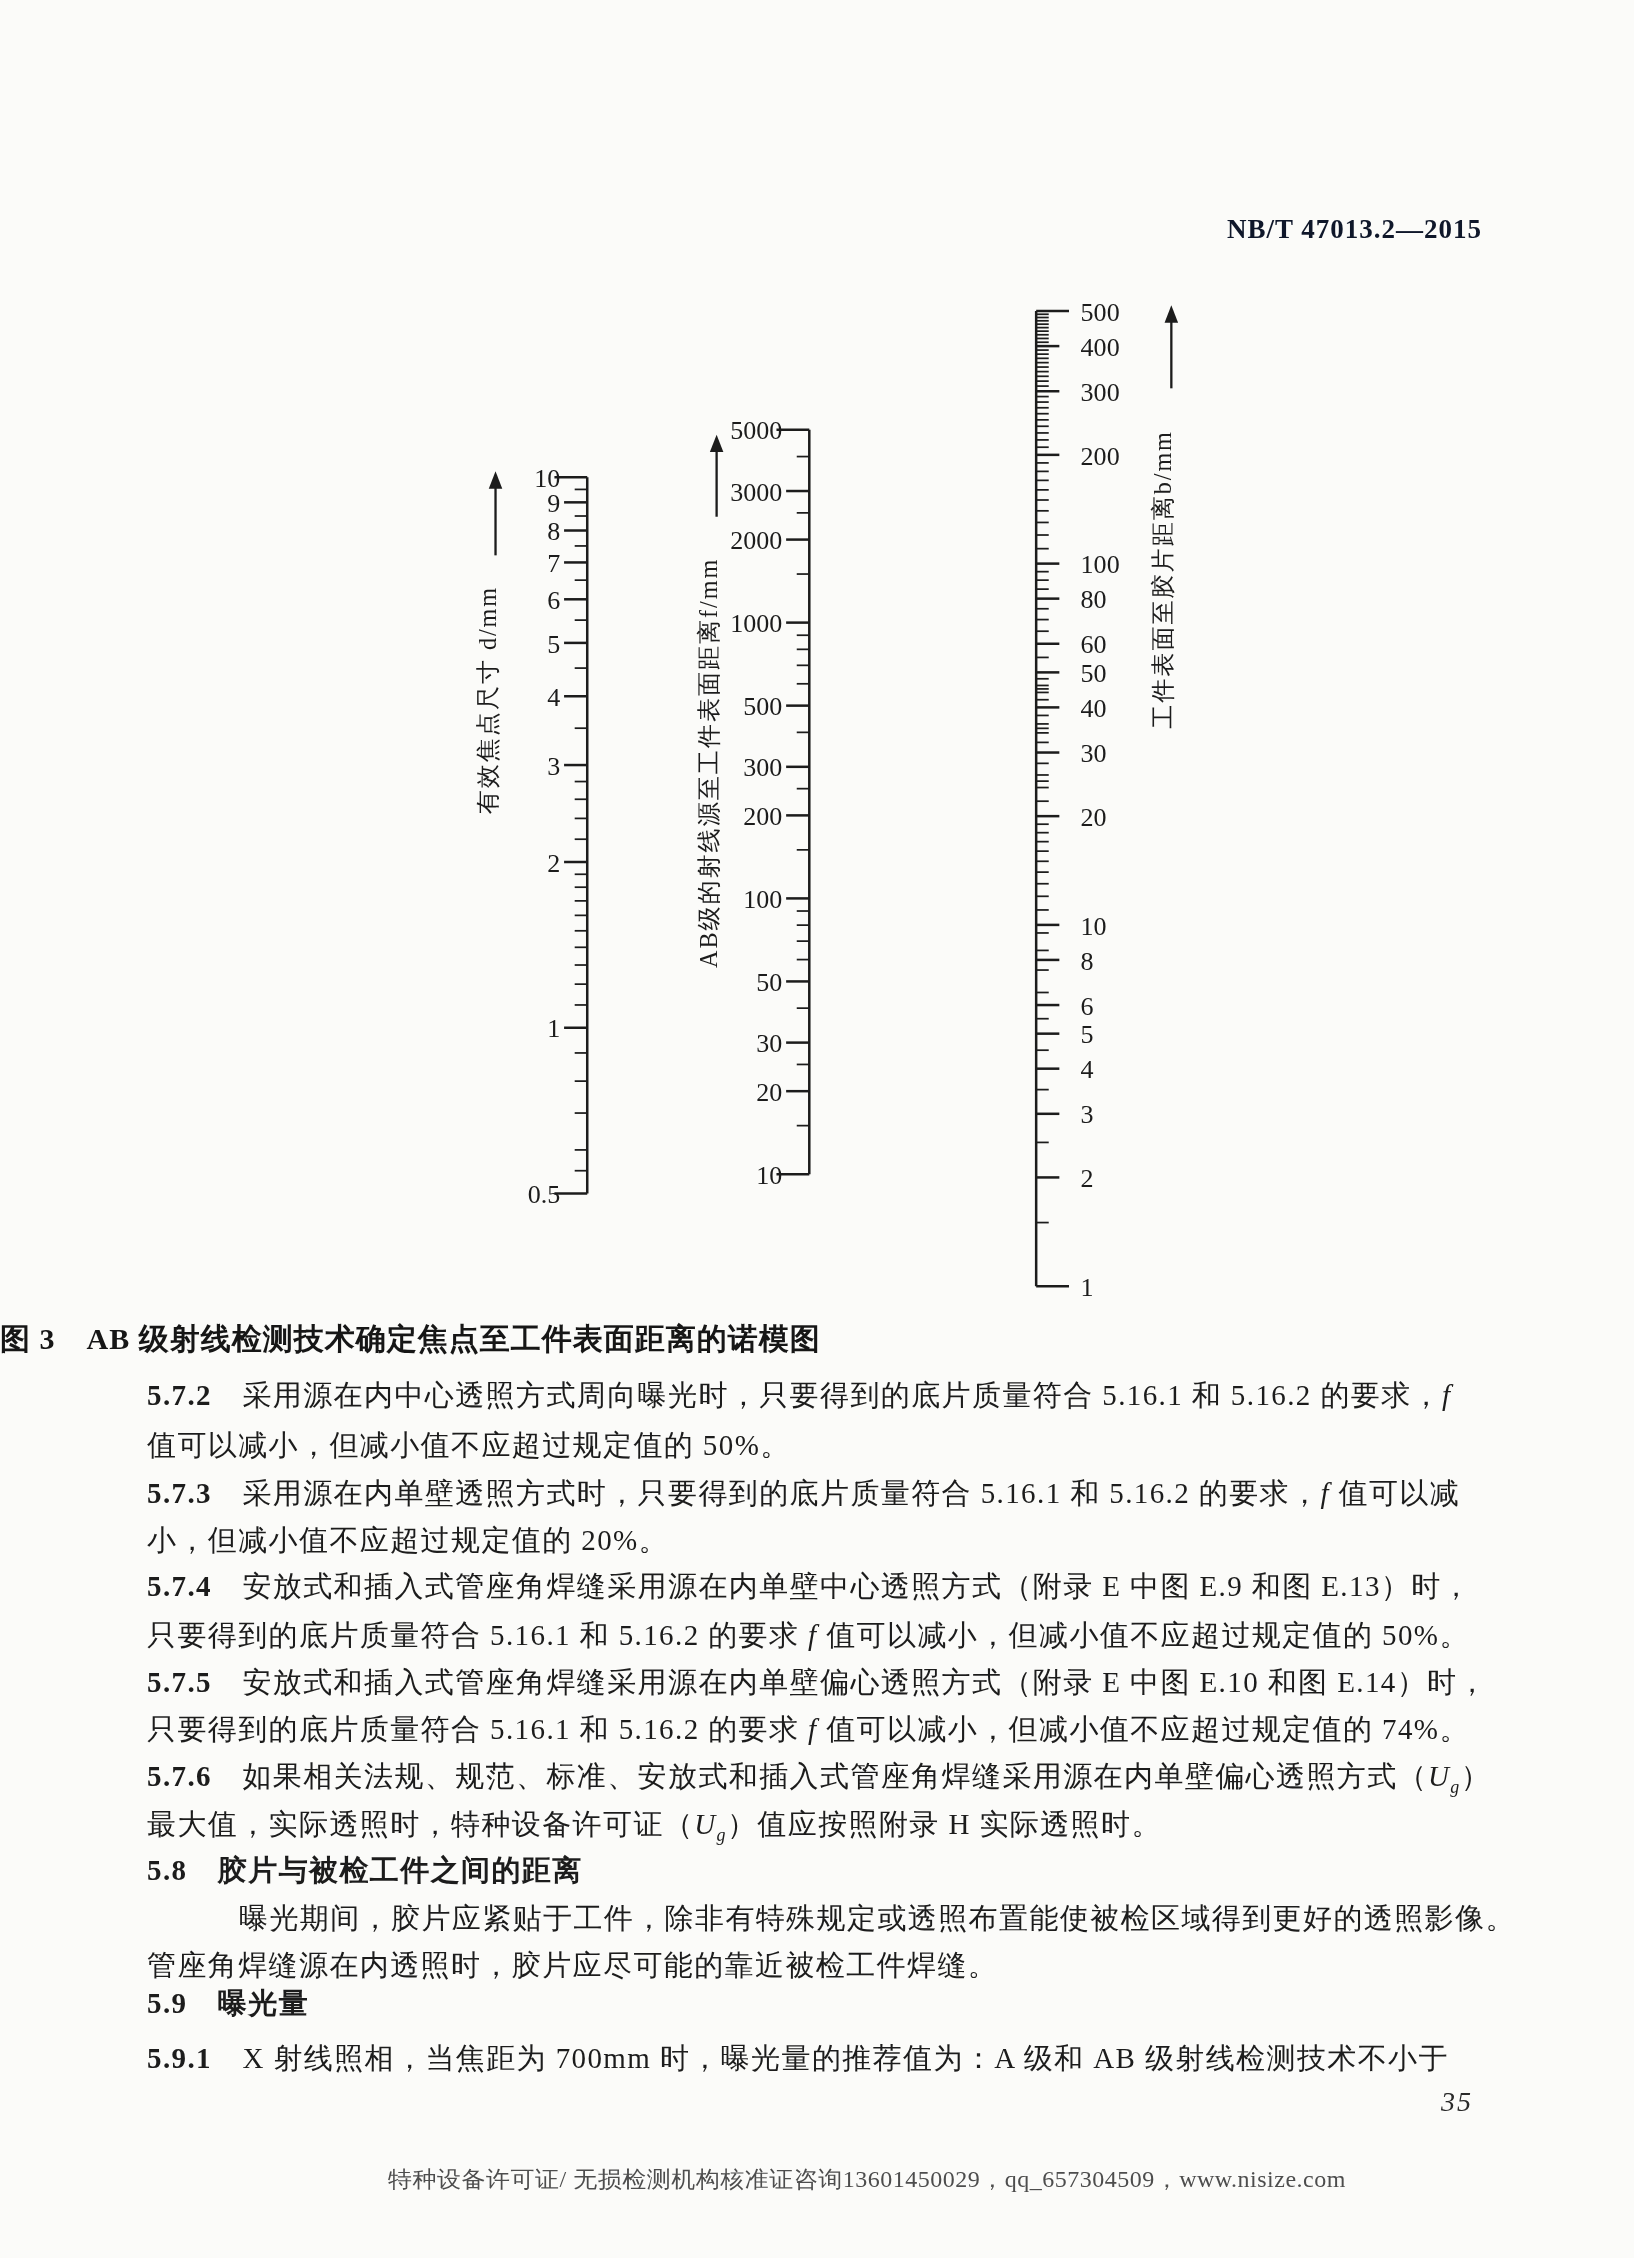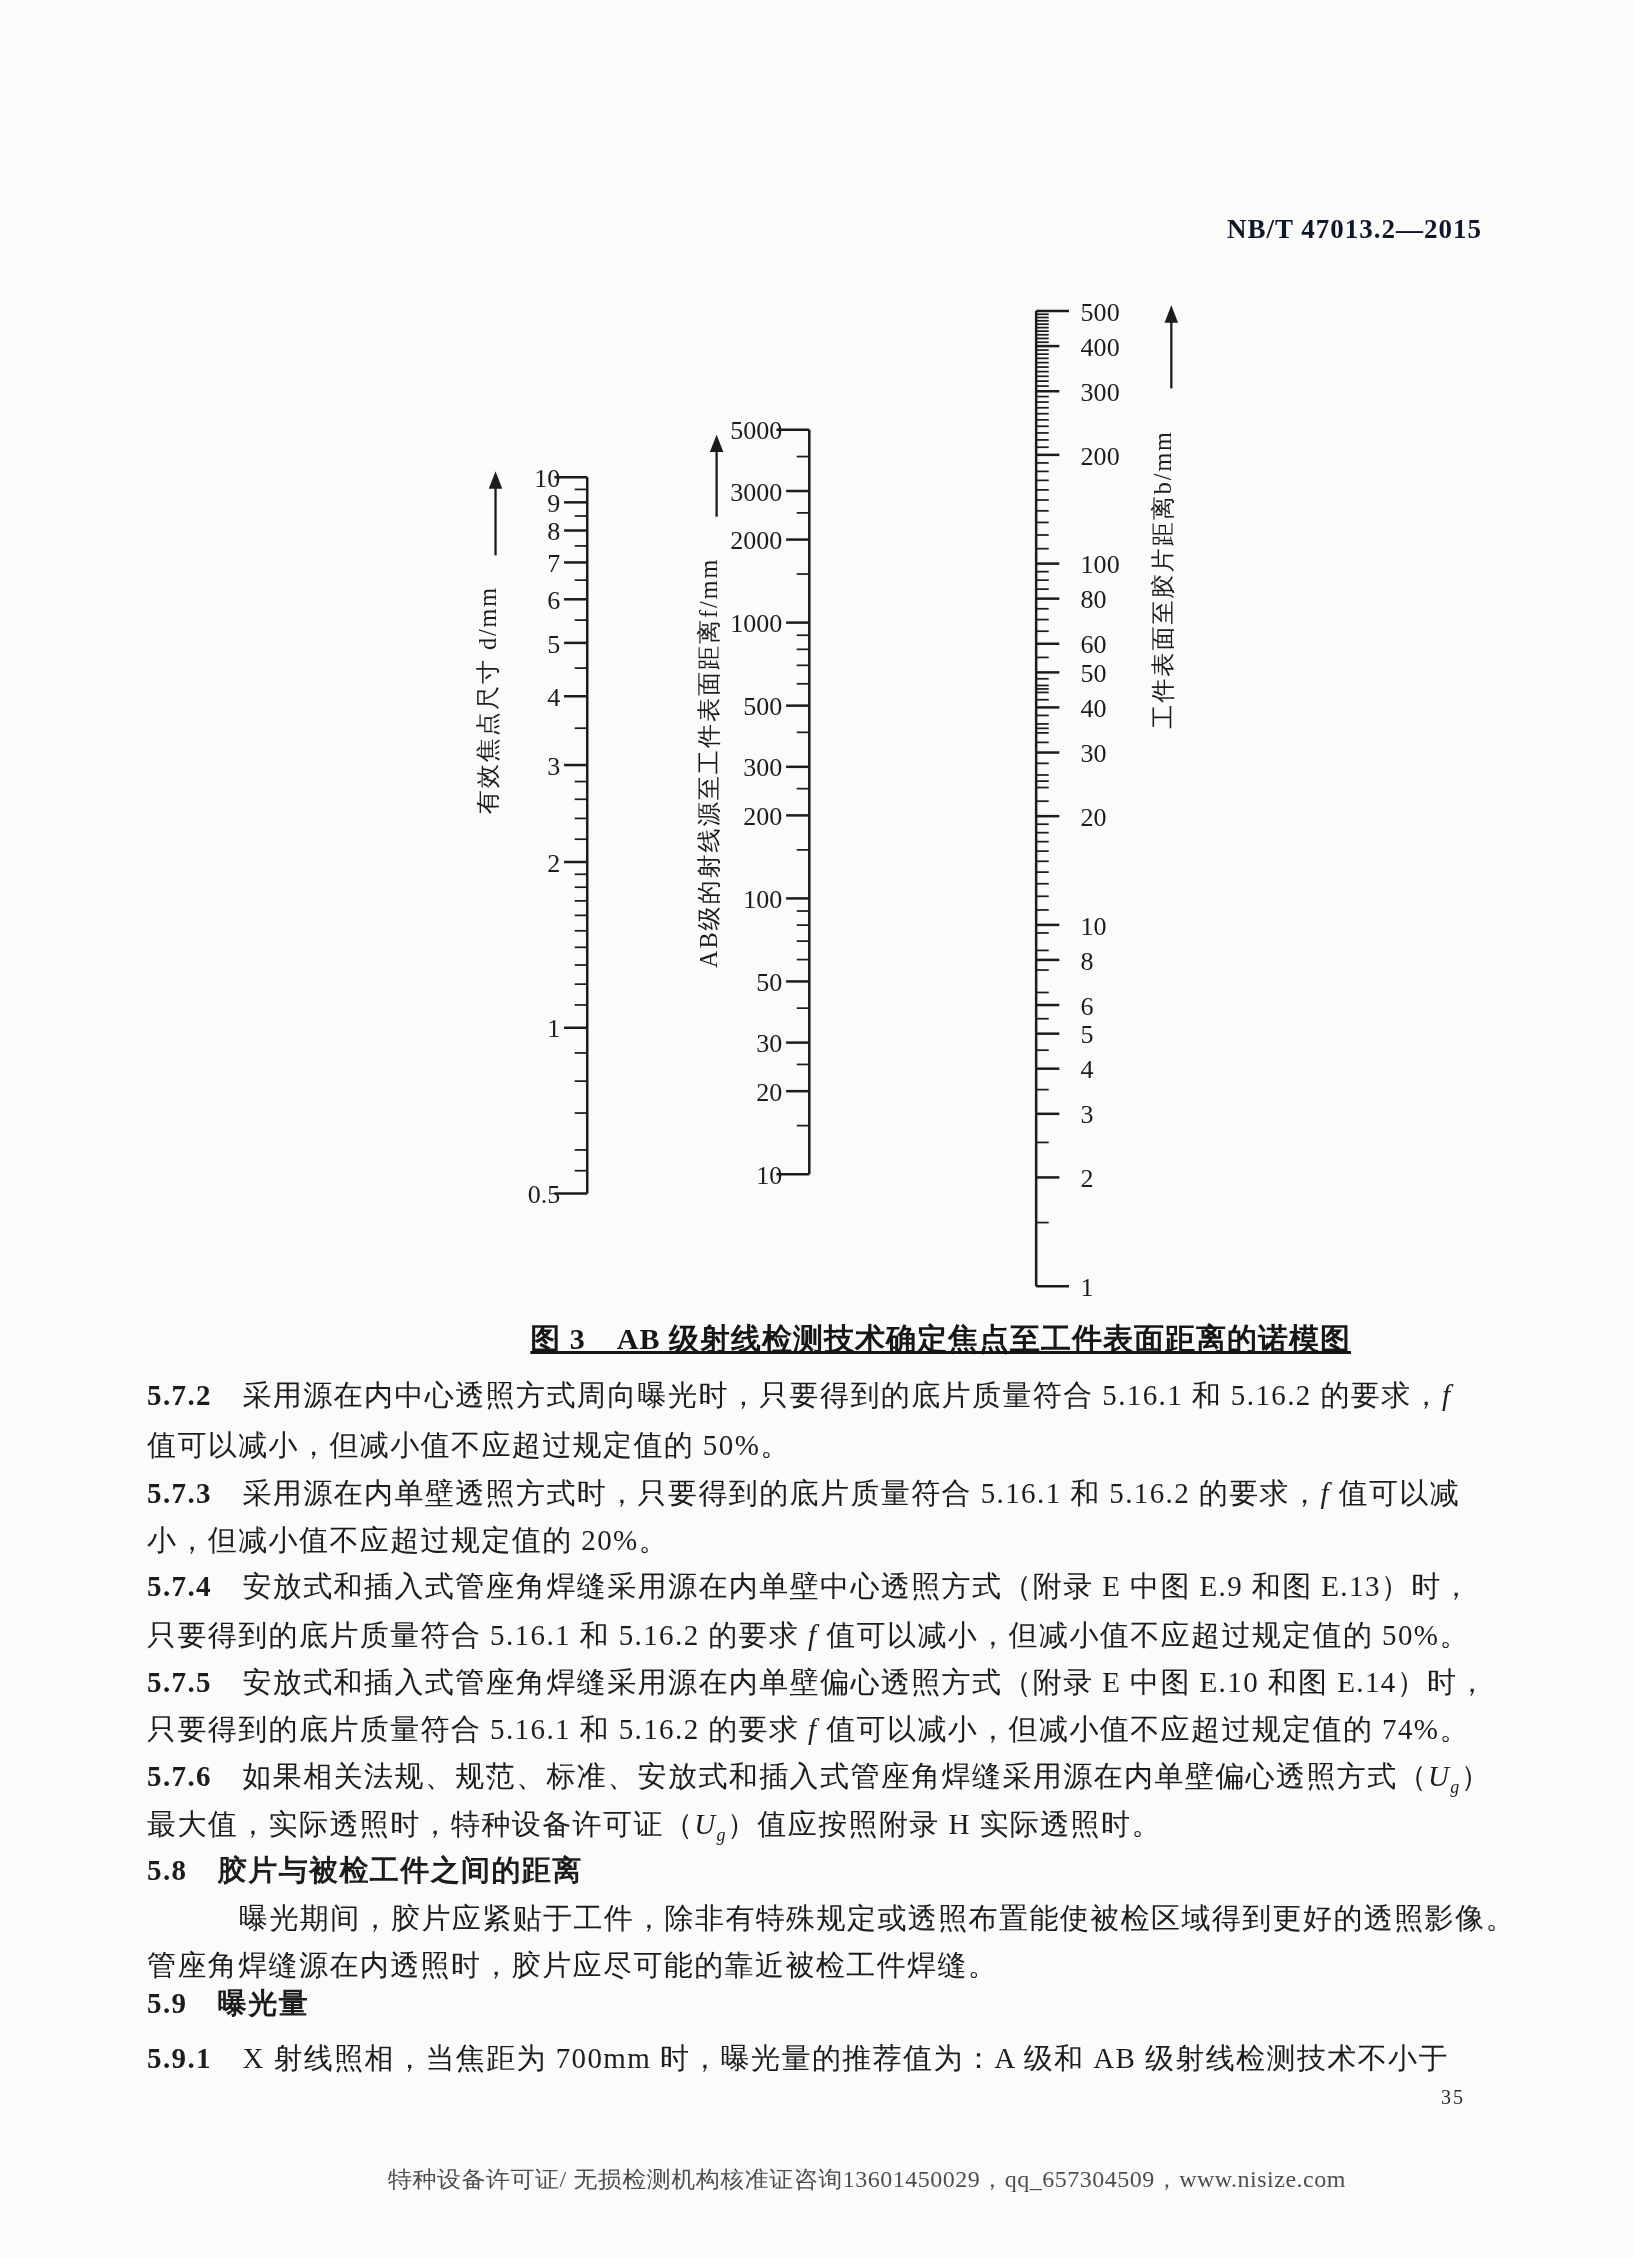--- a/index.html
+++ b/index.html
@@ -12,33 +12,33 @@
   }
   .abs{position:absolute;}
   #header{
     top:214px;right:153px;
     font-size:27px;font-weight:bold;letter-spacing:1px;
     color:#0f172a;
   }
   #figure-area{left:0;top:174px;width:1635px;height:1139px;}
   #nomo{position:absolute;left:0;top:0;}
   #caption{
-    top:1319px;left:0;width:1351px;text-align:right;
-    font-size:30px;font-weight:bold;letter-spacing:1px;color:#161616;text-decoration:underline;
+    top:1319px;left:0;width:1351px;text-align:left;
+    font-size:30px;font-weight:bold;letter-spacing:1px;color:#161616;
   }
   .tline{
     position:absolute;
     font-size:29px;line-height:39px;letter-spacing:1.4px;
     white-space:nowrap;color:#1c1c1c;margin-top:9px;
   }
   .tline b{font-weight:bold;}
   .tline i{font-family:"Liberation Serif","DejaVu Serif",serif;font-style:italic;}
   .tline sub{font-size:0.62em;font-style:italic;}
   #page-number{
-    top:2086px;left:1441px;font-size:20px;color:#2a2a2a;letter-spacing:1.9px;
+    top:2086px;left:1441px;font-size:28px;color:#2a2a2a;letter-spacing:1.9px;font-style:italic;
   }
   #footer{
     top:2163px;left:388px;
     font-size:24px;color:#4d4d4d;letter-spacing:0.5px;white-space:nowrap;
     transform:scaleY(0.95);
   }
 </style>
 </head>
 <body>
 

